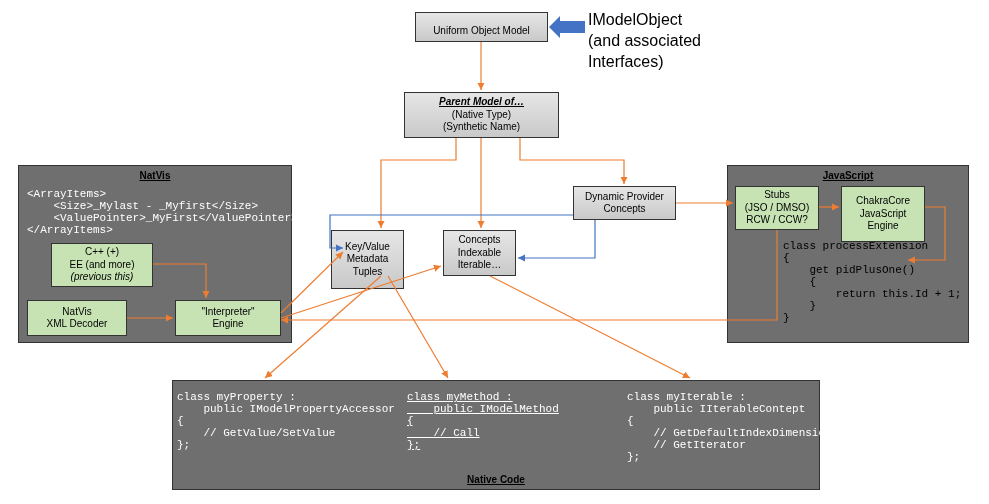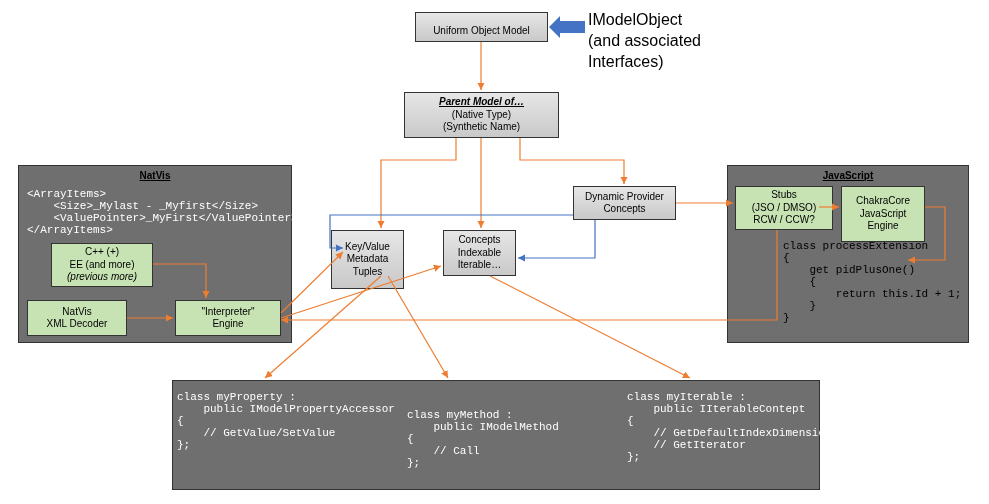--- a/index.html
+++ b/index.html
@@ -95,21 +95,21 @@
   <div class="panel-title" style="top:4px;">NatVis</div>
   <div class="code" style="left:8px; top:22px;">&lt;ArrayItems&gt;
     &lt;Size&gt;_Mylast - _Myfirst&lt;/Size&gt;
     &lt;ValuePointer&gt;_MyFirst&lt;/ValuePointer&gt;
 &lt;/ArrayItems&gt;</div>
 </div>
 
 <div class="box green" style="left:51px; top:243px; width:102px; height:44px;">
   <span>C++ (+)</span>
   <span>EE (and more)</span>
-  <span style="font-style:italic">(previous more)</span>
+  <span style="font-style:italic">(previous this)</span>
 </div>
 
 <div class="box green" style="left:27px; top:300px; width:100px; height:36px;">
   <span>NatVis</span>
   <span>XML Decoder</span>
 </div>
 
 <div class="box green" style="left:175px; top:300px; width:106px; height:36px;">
   <span>"Interpreter"</span>
   <span>Engine</span>
@@ -119,39 +119,40 @@
   <div class="panel-title" style="top:4px;">JavaScript</div>
   <div class="code" style="left:55px; top:74px; color:#000;">class processExtension
 {
     get pidPlusOne()
     {
         return this.Id + 1;
     }
 }</div>
 </div>
 
-<div class="box green" style="left:735px; top:186px; width:98px; height:44px;">
+<div class="box green" style="left:735px; top:186px; width:84px; height:44px;">
   <span>Stubs</span>
   <span>(JSO / DMSO)</span>
   <span>RCW / CCW?</span>
 </div>
 
 <div class="box green" style="left:841px; top:186px; width:84px; height:56px;">
   <span>ChakraCore</span>
   <span>JavaScript</span>
   <span>Engine</span>
 </div>
 
 <div class="darkpanel" style="left:172px; top:380px; width:648px; height:110px;">
+  <div class="panel-title" style="bottom:4px;">Native Code</div>
   <div class="code" style="left:4px; top:10px;">class myProperty :
     public IModelPropertyAccessor
 {
     // GetValue/SetValue
 };</div>
-  <div class="code" style="left:234px; top:28px;">class myMethod :
+  <div class="code" style="left:234px; top:10px;text-decoration:underline;">class myMethod :
     public IModelMethod
 {
     // Call
 };</div>
   <div class="code" style="left:454px; top:10px;">class myIterable :
     public IIterableContept
 {
     // GetDefaultIndexDimensionality
     // GetIterator
 };</div>

